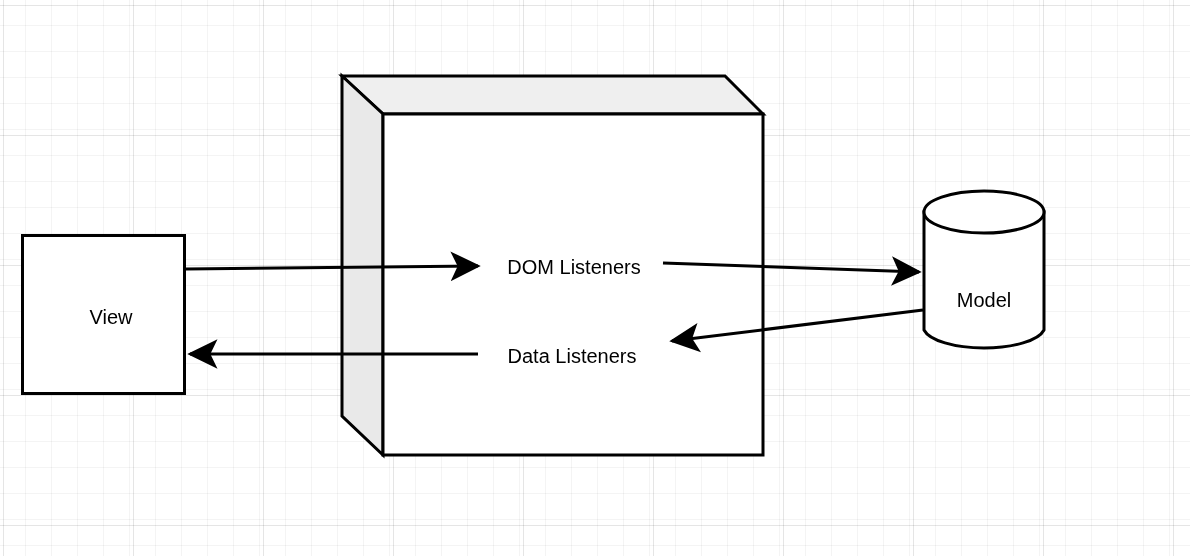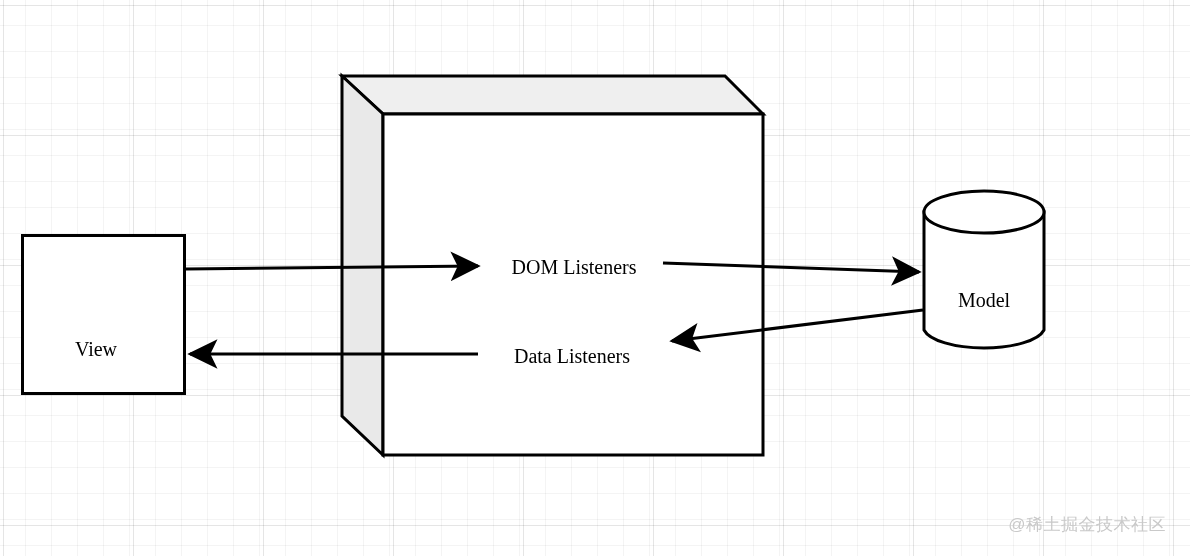--- a/index.html
+++ b/index.html
@@ -30,31 +30,31 @@
   }
   #diagram-svg {
     position: absolute;
     left: 0;
     top: 0;
     width: 1190px;
     height: 556px;
   }
   .shape-label {
     position: absolute;
-    font-family: Liberation Serif, serif;
+    font-family: Liberation Sans, sans-serif;
     font-size: 20px;
     color: #000000;
     white-space: nowrap;
     line-height: 1;
   }
   .node-label {
     transform: translate(-50%, -50%);
     text-align: center;
   }
-  #label-view { left: 96px; top: 317px; margin-top: 32px; }
+  #label-view { left: 111px; top: 317px; }
   #label-model { left: 984px; top: 300px; }
   #label-dom-listeners { left: 574px; top: 267px; }
   #label-data-bindings { left: 572px; top: 356px; }
   #watermark {
     position: absolute;
     right: 24px;
     top: 513px;
     font-family: "Liberation Sans", sans-serif;
     font-size: 17px;
     color: #c9c9c9;
@@ -98,15 +98,14 @@
   </svg>
 
   <div class="shape-label node-label" id="label-view" data-bind="diagram.nodes.0.label">View</div>
 
   <div class="shape-label node-label" id="label-model" data-bind="diagram.nodes.2.label">Model</div>
 
   <div class="shape-label node-label" id="label-dom-listeners" data-bind="diagram.edge_labels.0.text">DOM Listeners</div>
 
   <div class="shape-label node-label" id="label-data-bindings" data-bind="diagram.edge_labels.1.text">Data Listeners</div>
 
-  <div id="watermark" data-bind="watermark.text">@稀土掘金技术社区</div>
 
 </div>
 
 </body></html>

